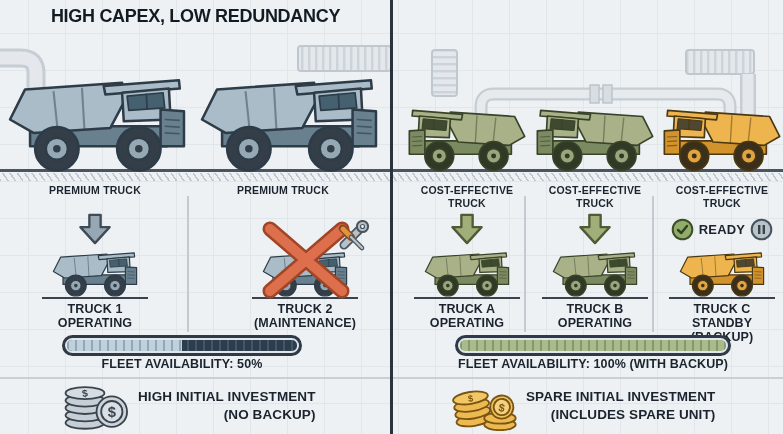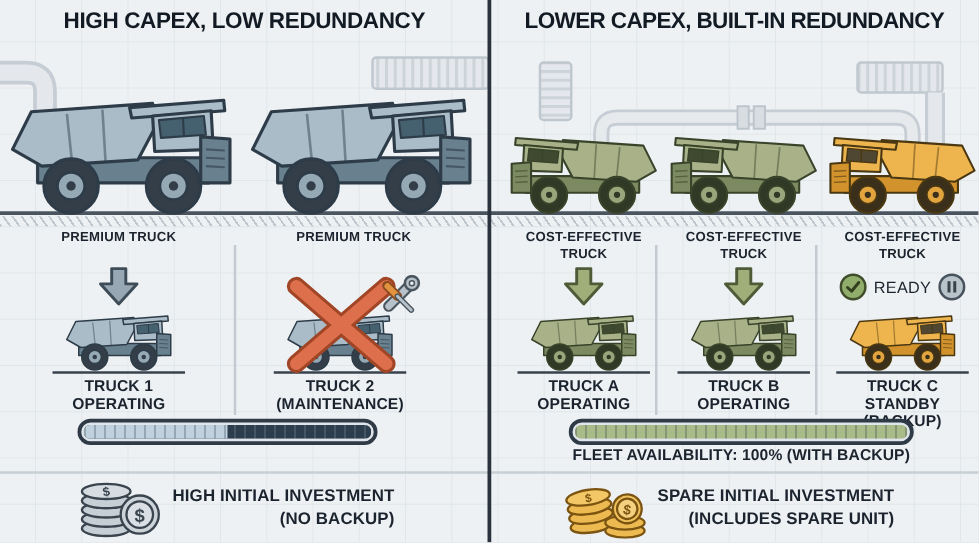--- a/index.html
+++ b/index.html
@@ -27,21 +27,21 @@
     font-size:10.5px;font-weight:700;line-height:12.5px;letter-spacing:.2px;white-space:nowrap;}
   .col-divider{position:absolute;top:196px;height:136px;width:1.5px;background:#c3cad1;}
   .status-col{position:absolute;top:212px;width:170px;transform:translateX(-50%);text-align:center;}
   .indicator{height:34px;display:flex;align-items:center;justify-content:center;gap:5px;}
   .mini-truck{height:50px;display:flex;justify-content:center;align-items:flex-end;}
   .mini-truck svg{width:88px;display:block;margin-bottom:-3px;}
   .mini-ground{width:106px;height:2px;background:#39434d;margin:1px auto 3px;}
   .status-label{font-size:12.5px;font-weight:700;line-height:14px;letter-spacing:.1px;}
   .x-overlay{position:absolute;left:36px;top:8px;width:100px;height:80px;z-index:5;}
   .tools{position:absolute;left:116px;top:8px;z-index:6;}
-  .ready-text{font-size:13px;font-weight:400;letter-spacing:.2px;}
+  .ready-text{font-size:13px;font-weight:700;letter-spacing:.2px;}
   .ready-ic svg{display:block;}
   .avail-bar{position:absolute;top:335px;height:21px;box-sizing:border-box;
     border:3px solid var(--bar-border);border-radius:11px;background:#dfe5ea;padding:2px;}
   .avail-track{height:100%;border-radius:5px;overflow:hidden;position:relative;}
   .panel-left .avail-track{background-color:var(--bar-track-left);
     background-image:repeating-linear-gradient(90deg,rgba(255,255,255,0.13) 0 1.6px,transparent 1.6px 8px);}
   .panel-right .avail-track{background-color:var(--bar-track-right);}
   .avail-fill{height:100%;
     background-image:repeating-linear-gradient(90deg,rgba(25,40,55,0.25) 0 1.6px,transparent 1.6px 8px);}
   .panel-left .avail-fill{background-color:var(--bar-fill-left);}
@@ -182,21 +182,21 @@
           </svg>
         </div>
       <div class="mini-ground"></div>
       <div class="status-label">
         <div>TRUCK 1</div>
         <div>OPERATING</div>
         <div></div>
       </div>
     </div>
 
-    <div class="status-col" style="left:272px">
+    <div class="status-col" style="left:305px">
       <div class="indicator"></div>
       <div class="mini-truck">
           <svg viewBox="0 0 220 132" xmlns="http://www.w3.org/2000/svg">
   <g stroke="#2d3c48" stroke-width="3" stroke-linejoin="round">
     <rect x="30" y="72" width="164" height="24" fill="#69808f"></rect>
     <path d="M6 64 L24 28 L140 20 L144 40 L126 74 L34 80 Z" fill="#a9bcc7"></path>
     <line x1="58" y1="30" x2="63" y2="77" opacity="0.45" stroke-width="2.5"></line>
     <line x1="92" y1="26" x2="95" y2="76" opacity="0.45" stroke-width="2.5"></line>
     <path d="M118 24 L208 17 L209 27 L120 34 Z" fill="#a9bcc7"></path>
     <path d="M140 32 L196 27 L198 64 L142 66 Z" fill="#a9bcc7"></path>
@@ -240,20 +240,21 @@
     <line x1="15" y1="17" x2="26" y2="28" stroke="#b6c1c9" stroke-width="2.4" stroke-linecap="round"></line>
           </svg>
         </div>
     </div>
 
     <div class="avail-bar" style="left:62px;width:240px">
       <div class="avail-track">
         <div class="avail-fill" style="width: 50%;"></div>
       </div>
     </div>
+    <div class="avail-label" style="left:182px">FLEET AVAILABILITY: 50%</div>
 
     <div class="coins" style="left:60px">
         <svg viewBox="0 0 80 52" width="74" style="display:block">
           <g stroke="#3a444e" stroke-width="2">
     <ellipse cx="27" cy="43" rx="21" ry="6.5" fill="#c6cfd6"></ellipse>
     <ellipse cx="27" cy="35" rx="21" ry="6.5" fill="#c6cfd6"></ellipse>
     <ellipse cx="27" cy="27" rx="21" ry="6.5" fill="#c6cfd6"></ellipse>
     <ellipse cx="27" cy="19" rx="21" ry="6.5" fill="#c6cfd6"></ellipse>
     <ellipse cx="27" cy="11" rx="21" ry="6.5" fill="#d6dce1"></ellipse>
     <text x="27" y="15" font-size="11" font-weight="bold" text-anchor="middle" fill="#3a444e" stroke="none" transform="rotate(-10 27 11)">$</text>
@@ -263,21 +264,20 @@
           </g>
         </svg>
       </div>
     <div class="investment" style="left:138px">
       <div>HIGH INITIAL INVESTMENT</div>
       <div>(NO BACKUP)</div>
     </div>
   </div>
 
   <div class="panel panel-right">
-    <div class="panel-title">LOWER CAPEX, BUILT-IN REDUNDANCY</div>
 
     <div class="big-truck" style="left:14px;top:101px;width:122px">
         <svg viewBox="0 0 220 132" xmlns="http://www.w3.org/2000/svg">
   <g transform="translate(220 0) scale(-1 1)" stroke="#38432a" stroke-width="3" stroke-linejoin="round">
     <rect x="30" y="72" width="164" height="24" fill="#7c8a61"></rect>
     <path d="M6 64 L24 28 L140 20 L144 40 L126 74 L34 80 Z" fill="#a8b188"></path>
     <line x1="58" y1="30" x2="63" y2="77" opacity="0.45" stroke-width="2.5"></line>
     <line x1="92" y1="26" x2="95" y2="76" opacity="0.45" stroke-width="2.5"></line>
     <path d="M118 24 L208 17 L209 27 L120 34 Z" fill="#a8b188"></path>
     <path d="M140 32 L196 27 L198 64 L142 66 Z" fill="#a8b188"></path>

